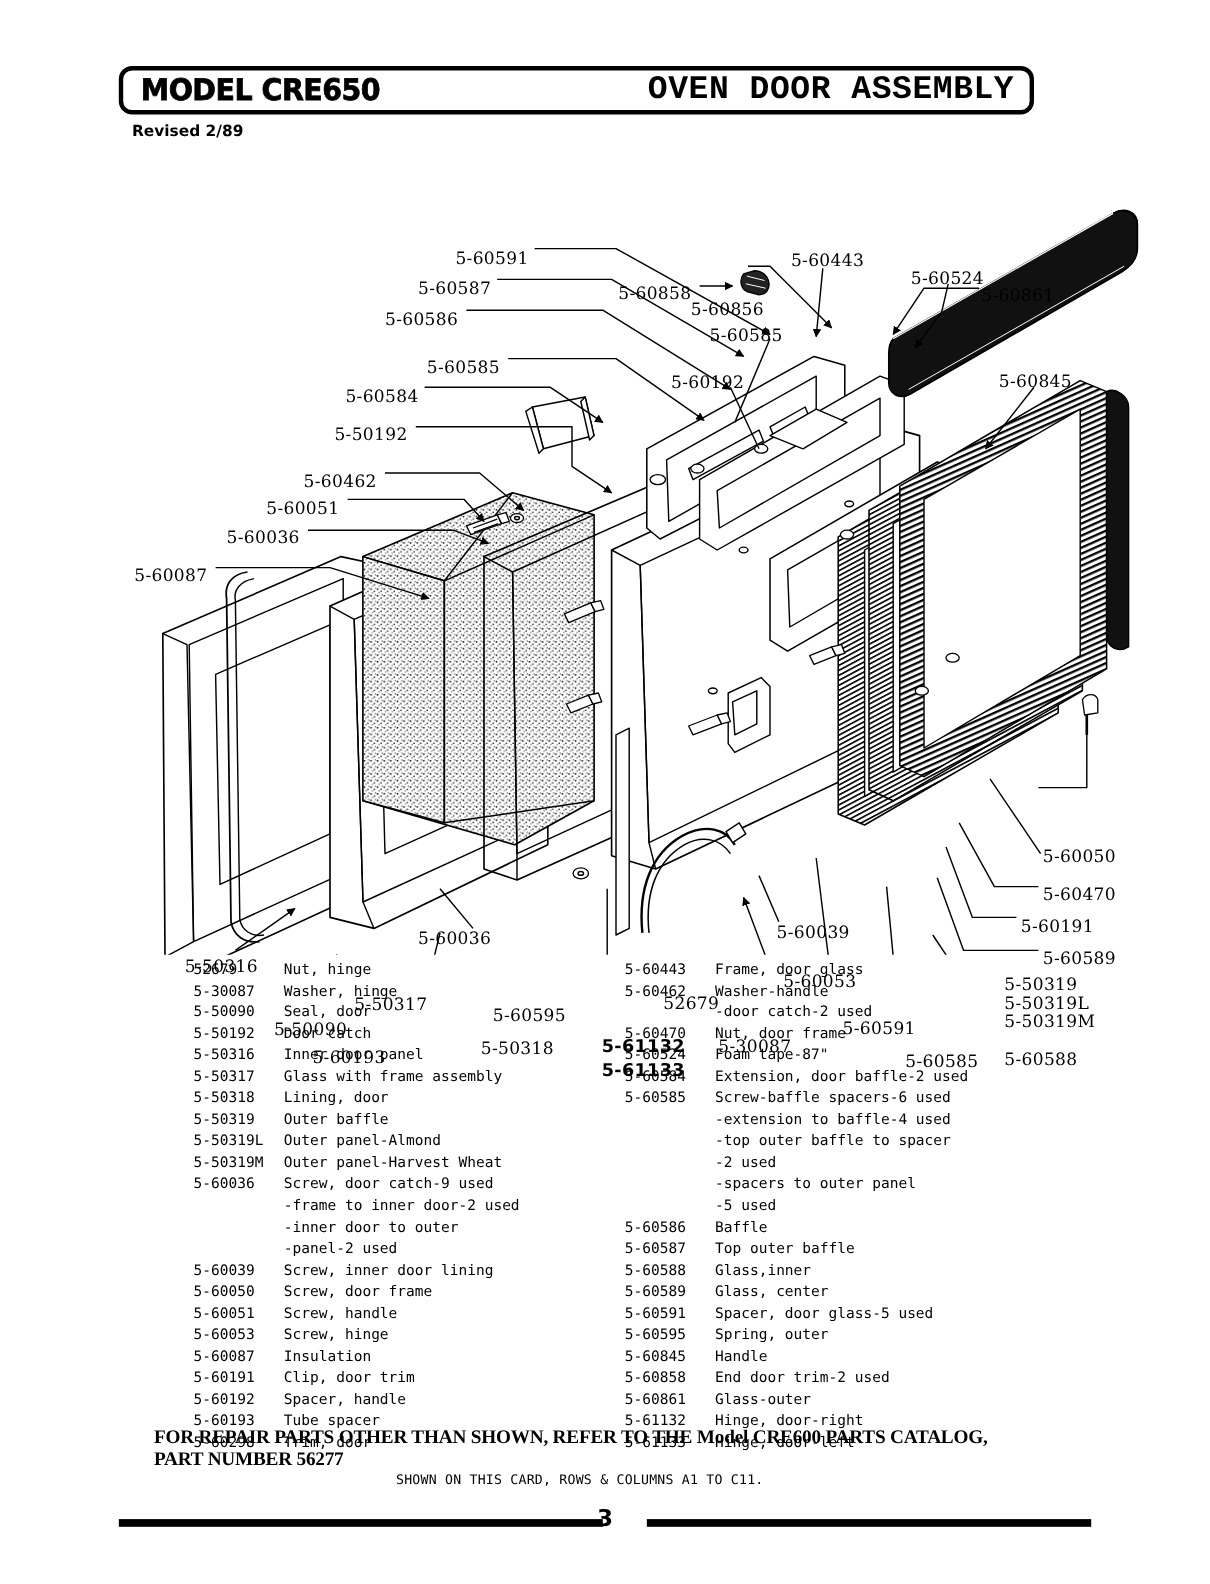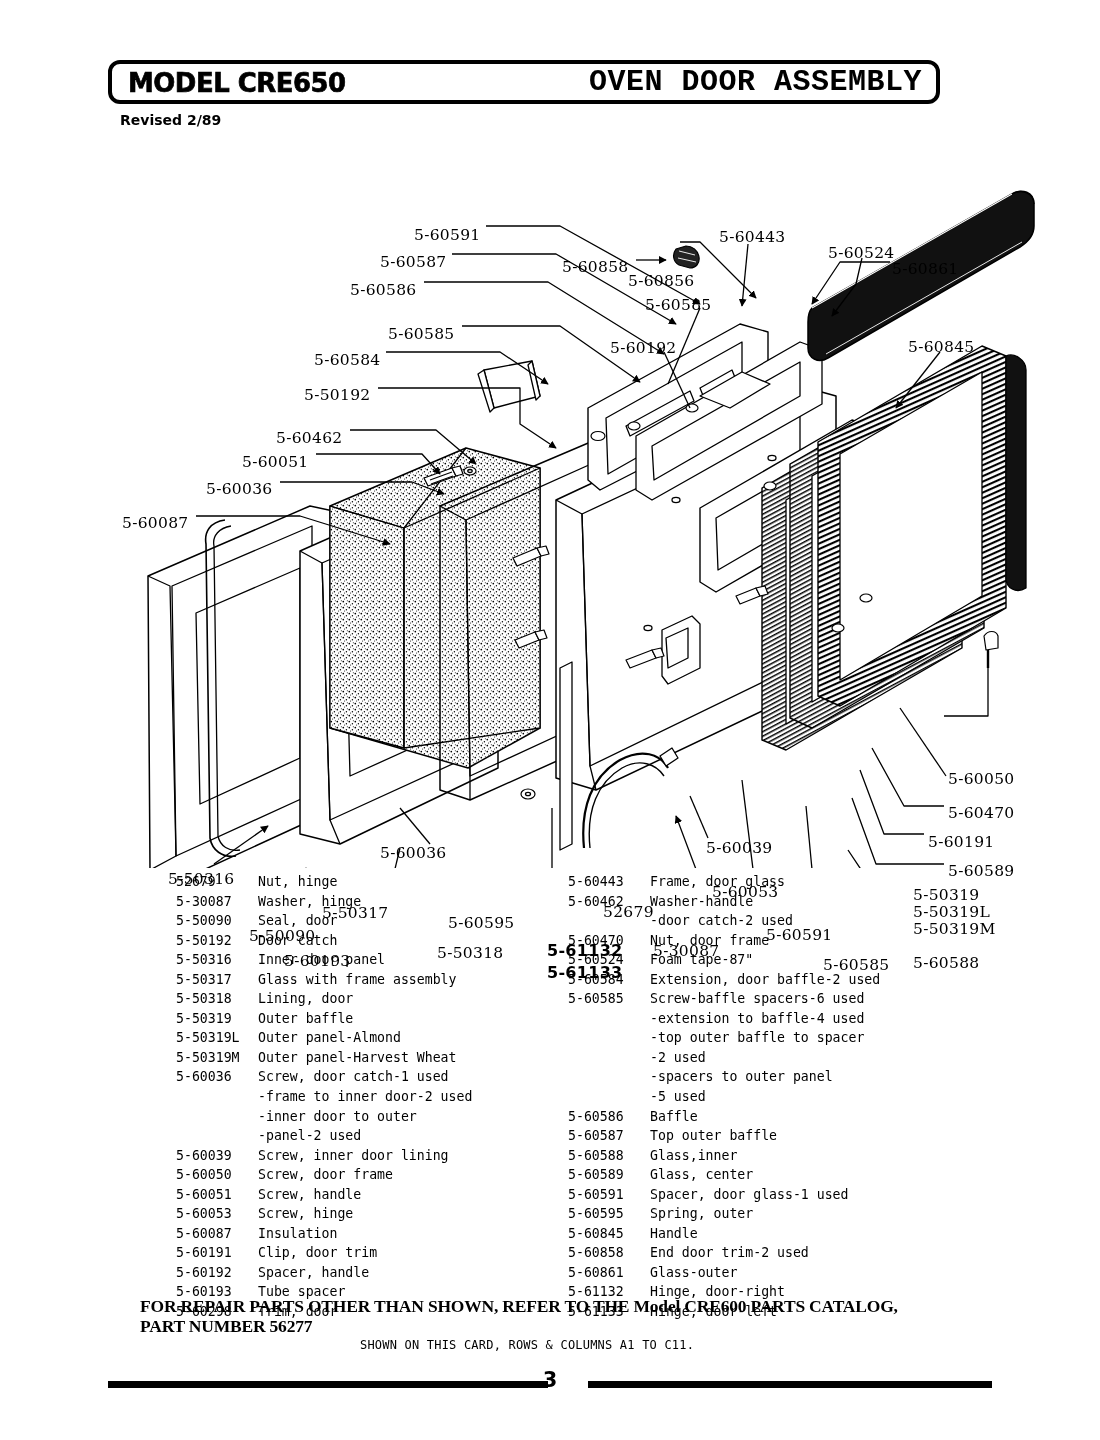--- a/index.html
+++ b/index.html
@@ -421,21 +421,21 @@
         <div class="part-row"><span class="pn">52679</span><span class="pd">Nut, hinge</span></div>
         <div class="part-row"><span class="pn">5-30087</span><span class="pd">Washer, hinge</span></div>
         <div class="part-row"><span class="pn">5-50090</span><span class="pd">Seal, door</span></div>
         <div class="part-row"><span class="pn">5-50192</span><span class="pd">Door catch</span></div>
         <div class="part-row"><span class="pn">5-50316</span><span class="pd">Inner door panel</span></div>
         <div class="part-row"><span class="pn">5-50317</span><span class="pd">Glass with frame assembly</span></div>
         <div class="part-row"><span class="pn">5-50318</span><span class="pd">Lining, door</span></div>
         <div class="part-row"><span class="pn">5-50319</span><span class="pd">Outer baffle</span></div>
         <div class="part-row"><span class="pn">5-50319L</span><span class="pd">Outer panel-Almond</span></div>
         <div class="part-row"><span class="pn">5-50319M</span><span class="pd">Outer panel-Harvest Wheat</span></div>
-        <div class="part-row"><span class="pn">5-60036</span><span class="pd">Screw, door catch-1 used</span></div>
+        <div class="part-row"><span class="pn">5-60036</span><span class="pd">Screw, door catch-9 used</span></div>
         <div class="part-row cont"><span class="pn"></span><span class="pd">-frame to inner door-2 used</span></div>
         <div class="part-row cont"><span class="pn"></span><span class="pd">-inner door to outer</span></div>
         <div class="part-row cont"><span class="pn"></span><span class="pd">-panel-2 used</span></div>
         <div class="part-row"><span class="pn">5-60039</span><span class="pd">Screw, inner door lining</span></div>
         <div class="part-row"><span class="pn">5-60050</span><span class="pd">Screw, door frame</span></div>
         <div class="part-row"><span class="pn">5-60051</span><span class="pd">Screw, handle</span></div>
         <div class="part-row"><span class="pn">5-60053</span><span class="pd">Screw, hinge</span></div>
         <div class="part-row"><span class="pn">5-60087</span><span class="pd">Insulation</span></div>
         <div class="part-row"><span class="pn">5-60191</span><span class="pd">Clip, door trim</span></div>
         <div class="part-row"><span class="pn">5-60192</span><span class="pd">Spacer, handle</span></div>
@@ -452,21 +452,21 @@
         <div class="part-row"><span class="pn">5-60585</span><span class="pd">Screw-baffle spacers-6 used</span></div>
         <div class="part-row cont"><span class="pn"></span><span class="pd">-extension to baffle-4 used</span></div>
         <div class="part-row cont"><span class="pn"></span><span class="pd">-top outer baffle to spacer</span></div>
         <div class="part-row cont"><span class="pn"></span><span class="pd">-2 used</span></div>
         <div class="part-row cont"><span class="pn"></span><span class="pd">-spacers to outer panel</span></div>
         <div class="part-row cont"><span class="pn"></span><span class="pd">-5 used</span></div>
         <div class="part-row"><span class="pn">5-60586</span><span class="pd">Baffle</span></div>
         <div class="part-row"><span class="pn">5-60587</span><span class="pd">Top outer baffle</span></div>
         <div class="part-row"><span class="pn">5-60588</span><span class="pd">Glass,inner</span></div>
         <div class="part-row"><span class="pn">5-60589</span><span class="pd">Glass, center</span></div>
-        <div class="part-row"><span class="pn">5-60591</span><span class="pd">Spacer, door glass-1 used</span></div>
+        <div class="part-row"><span class="pn">5-60591</span><span class="pd">Spacer, door glass-5 used</span></div>
         <div class="part-row"><span class="pn">5-60595</span><span class="pd">Spring, outer</span></div>
         <div class="part-row"><span class="pn">5-60845</span><span class="pd">Handle</span></div>
         <div class="part-row"><span class="pn">5-60858</span><span class="pd">End door trim-2 used</span></div>
         <div class="part-row"><span class="pn">5-60861</span><span class="pd">Glass-outer</span></div>
         <div class="part-row"><span class="pn">5-61132</span><span class="pd">Hinge, door-right</span></div>
         <div class="part-row"><span class="pn">5-61133</span><span class="pd">Hinge, door-left</span></div>
       </div>
   </div>
 
   <div id="footer-note">

